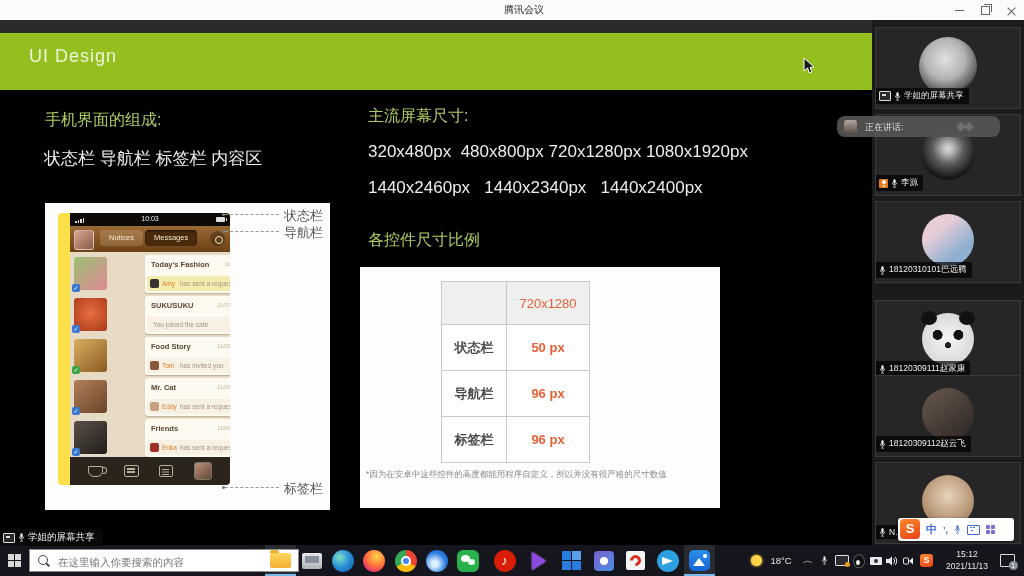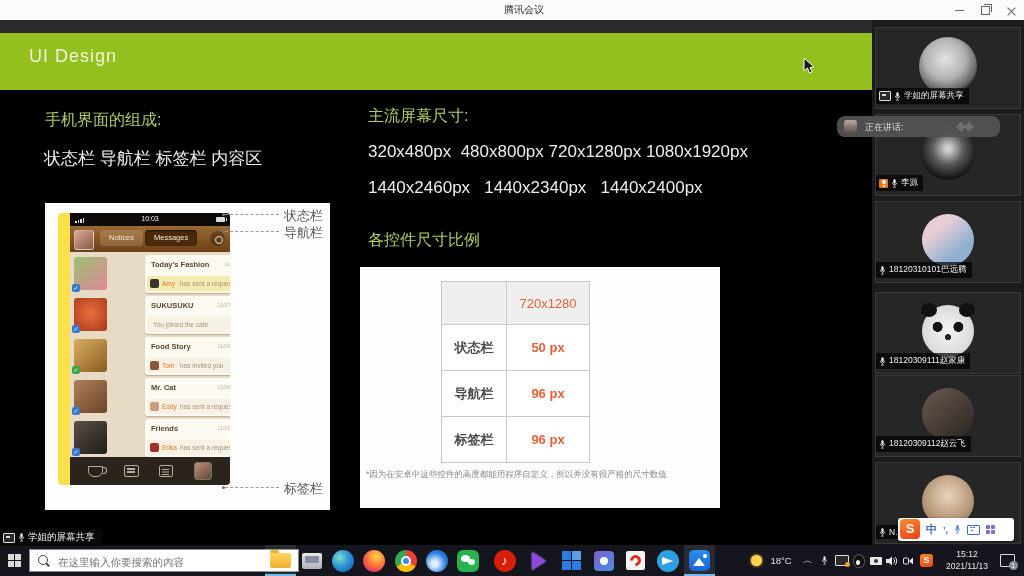--- a/index.html
+++ b/index.html
@@ -398,21 +398,21 @@
         <svg class="micw" viewBox="0 0 10 13">
             <rect x="3.4" y="0.5" width="3.2" height="6.4" rx="1.6" fill="#fff"></rect>
             <path d="M1.8 5.3a3.2 3.2 0 0 0 6.4 0" stroke="#fff" stroke-width="1" fill="none"></path>
             <line x1="5" y1="9" x2="5" y2="11" stroke="#fff" stroke-width="1"></line>
             <line x1="3" y1="11.7" x2="7" y2="11.7" stroke="#fff" stroke-width="1"></line>
           </svg>
         <span>18120310101巴远腾</span>
         </span>
     </div>
 
-    <div class="tile" style="top:272px;">
+    <div class="tile" style="top:280px;">
       <span class="av av-panda"></span>
       <span class="plab">
         <svg class="micw" viewBox="0 0 10 13">
             <rect x="3.4" y="0.5" width="3.2" height="6.4" rx="1.6" fill="#fff"></rect>
             <path d="M1.8 5.3a3.2 3.2 0 0 0 6.4 0" stroke="#fff" stroke-width="1" fill="none"></path>
             <line x1="5" y1="9" x2="5" y2="11" stroke="#fff" stroke-width="1"></line>
             <line x1="3" y1="11.7" x2="7" y2="11.7" stroke="#fff" stroke-width="1"></line>
           </svg>
         <span>18120309111赵家康</span>
         </span>

